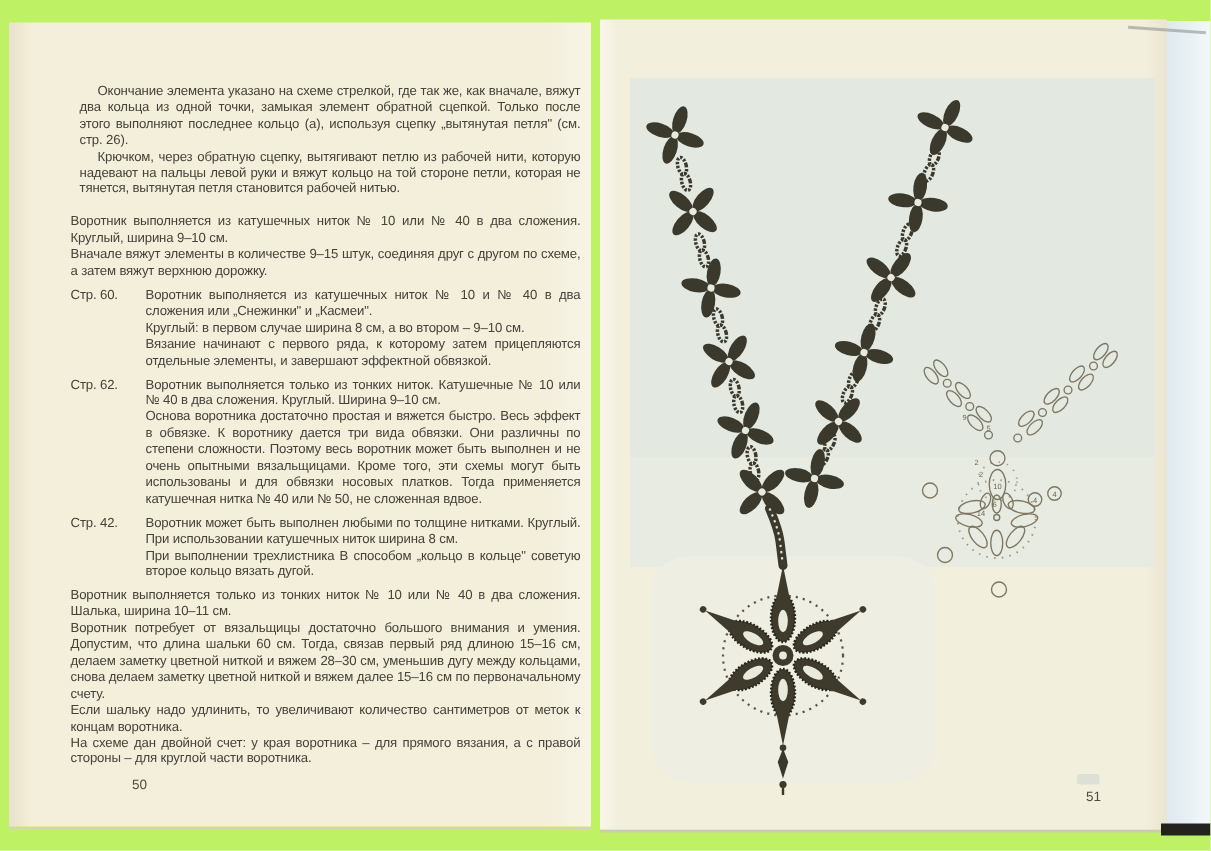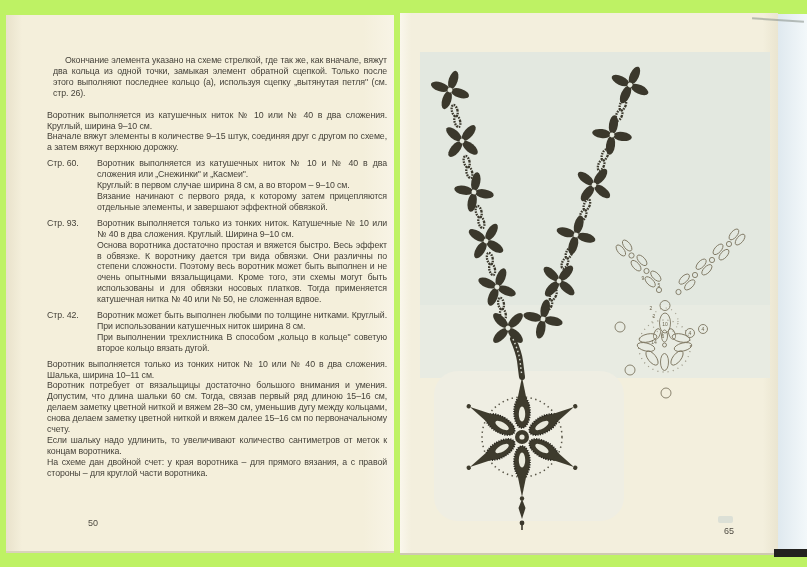--- a/index.html
+++ b/index.html
@@ -40,33 +40,34 @@
   .diag-num{font-size:5px;fill:#6b654f;text-anchor:middle;font-family:"Liberation Sans",sans-serif;}
 </style>
 </head>
 <body>
 
 <div class="scan">
 
   <div class="page-left">
     <div class="textcol">
       <p class="intro">Окончание элемента указано на схеме стрелкой, где так же, как вначале, вяжут два кольца из одной точки, замыкая элемент обратной сцепкой. Только после этого выполняют последнее кольцо (а), используя сцепку „вытянутая петля" (см. стр. 26).</p>
+      <p class="intro">Крючком, через обратную сцепку, вытягивают петлю из рабочей нити, которую надевают на пальцы левой руки и вяжут кольцо на той стороне петли, которая не тянется, вытянутая петля становится рабочей нитью.</p>
       <div class="entries">
         <div class="entry">
           <div class="entry-text">Воротник выполняется из катушечных ниток № 10 или № 40 в два сложения. Круглый, ширина 9–10 см.
 Вначале вяжут элементы в количестве 9–15 штук, соединяя друг с другом по схеме, а затем вяжут верхнюю дорожку.</div>
         </div>
         <div class="entry">
           <div class="entry-label">Стр. 60.</div>
           <div class="entry-text">Воротник выполняется из катушечных ниток № 10 и № 40 в два сложения или „Снежинки" и „Касмеи".
 Круглый: в первом случае ширина 8 см, а во втором – 9–10 см.
 Вязание начинают с первого ряда, к которому затем прицепляются отдельные элементы, и завершают эффектной обвязкой.</div>
         </div>
         <div class="entry">
-          <div class="entry-label">Стр. 93.</div>
+          <div class="entry-label">Стр. 62.</div>
           <div class="entry-text">Воротник выполняется только из тонких ниток. Катушечные № 10 или № 40 в два сложения. Круглый. Ширина 9–10 см.
 Основа воротника достаточно простая и вяжется быстро. Весь эффект в обвязке. К воротнику дается три вида обвязки. Они различны по степени сложности. Поэтому весь воротник может быть выполнен и не очень опытными вязальщицами. Кроме того, эти схемы могут быть использованы и для обвязки носовых платков. Тогда применяется катушечная нитка № 40 или № 50, не сложенная вдвое.</div>
         </div>
         <div class="entry">
           <div class="entry-label">Стр. 42.</div>
           <div class="entry-text">Воротник может быть выполнен любыми по толщине нитками. Круглый. При использовании катушечных ниток ширина 8 см.
 При выполнении трехлистника В способом „кольцо в кольце" советую второе кольцо вязать дугой.</div>
         </div>
         <div class="entry">
           <div class="entry-text">Воротник выполняется только из тонких ниток № 10 или № 40 в два сложения. Шалька, ширина 10–11 см.
@@ -210,19 +211,19 @@
           <circle r="40" fill="none" stroke="#3e3b2d" stroke-width="1.5" stroke-dasharray="1.4 3.4" opacity="0.85"></circle>
         </g>
 
         <path d="M122,486 L125.5,495 L122,506 L118.5,495 Z"></path>
         <circle cx="122" cy="510" r="2.4"></circle>
         <path d="M122,512 L122,517" stroke="#3b382c" stroke-width="1.6"></path>
       </g>
     </svg>
 
     <div class="smudge"></div>
-    <div class="pagenum pn-right">65</div>
+    <div class="pagenum pn-right">51</div>
   </div>
 
   <div class="edge-strip"></div>
   <div class="edge-line"></div>
   <div class="dark-corner"></div>
 </div>
 
 </body></html>

